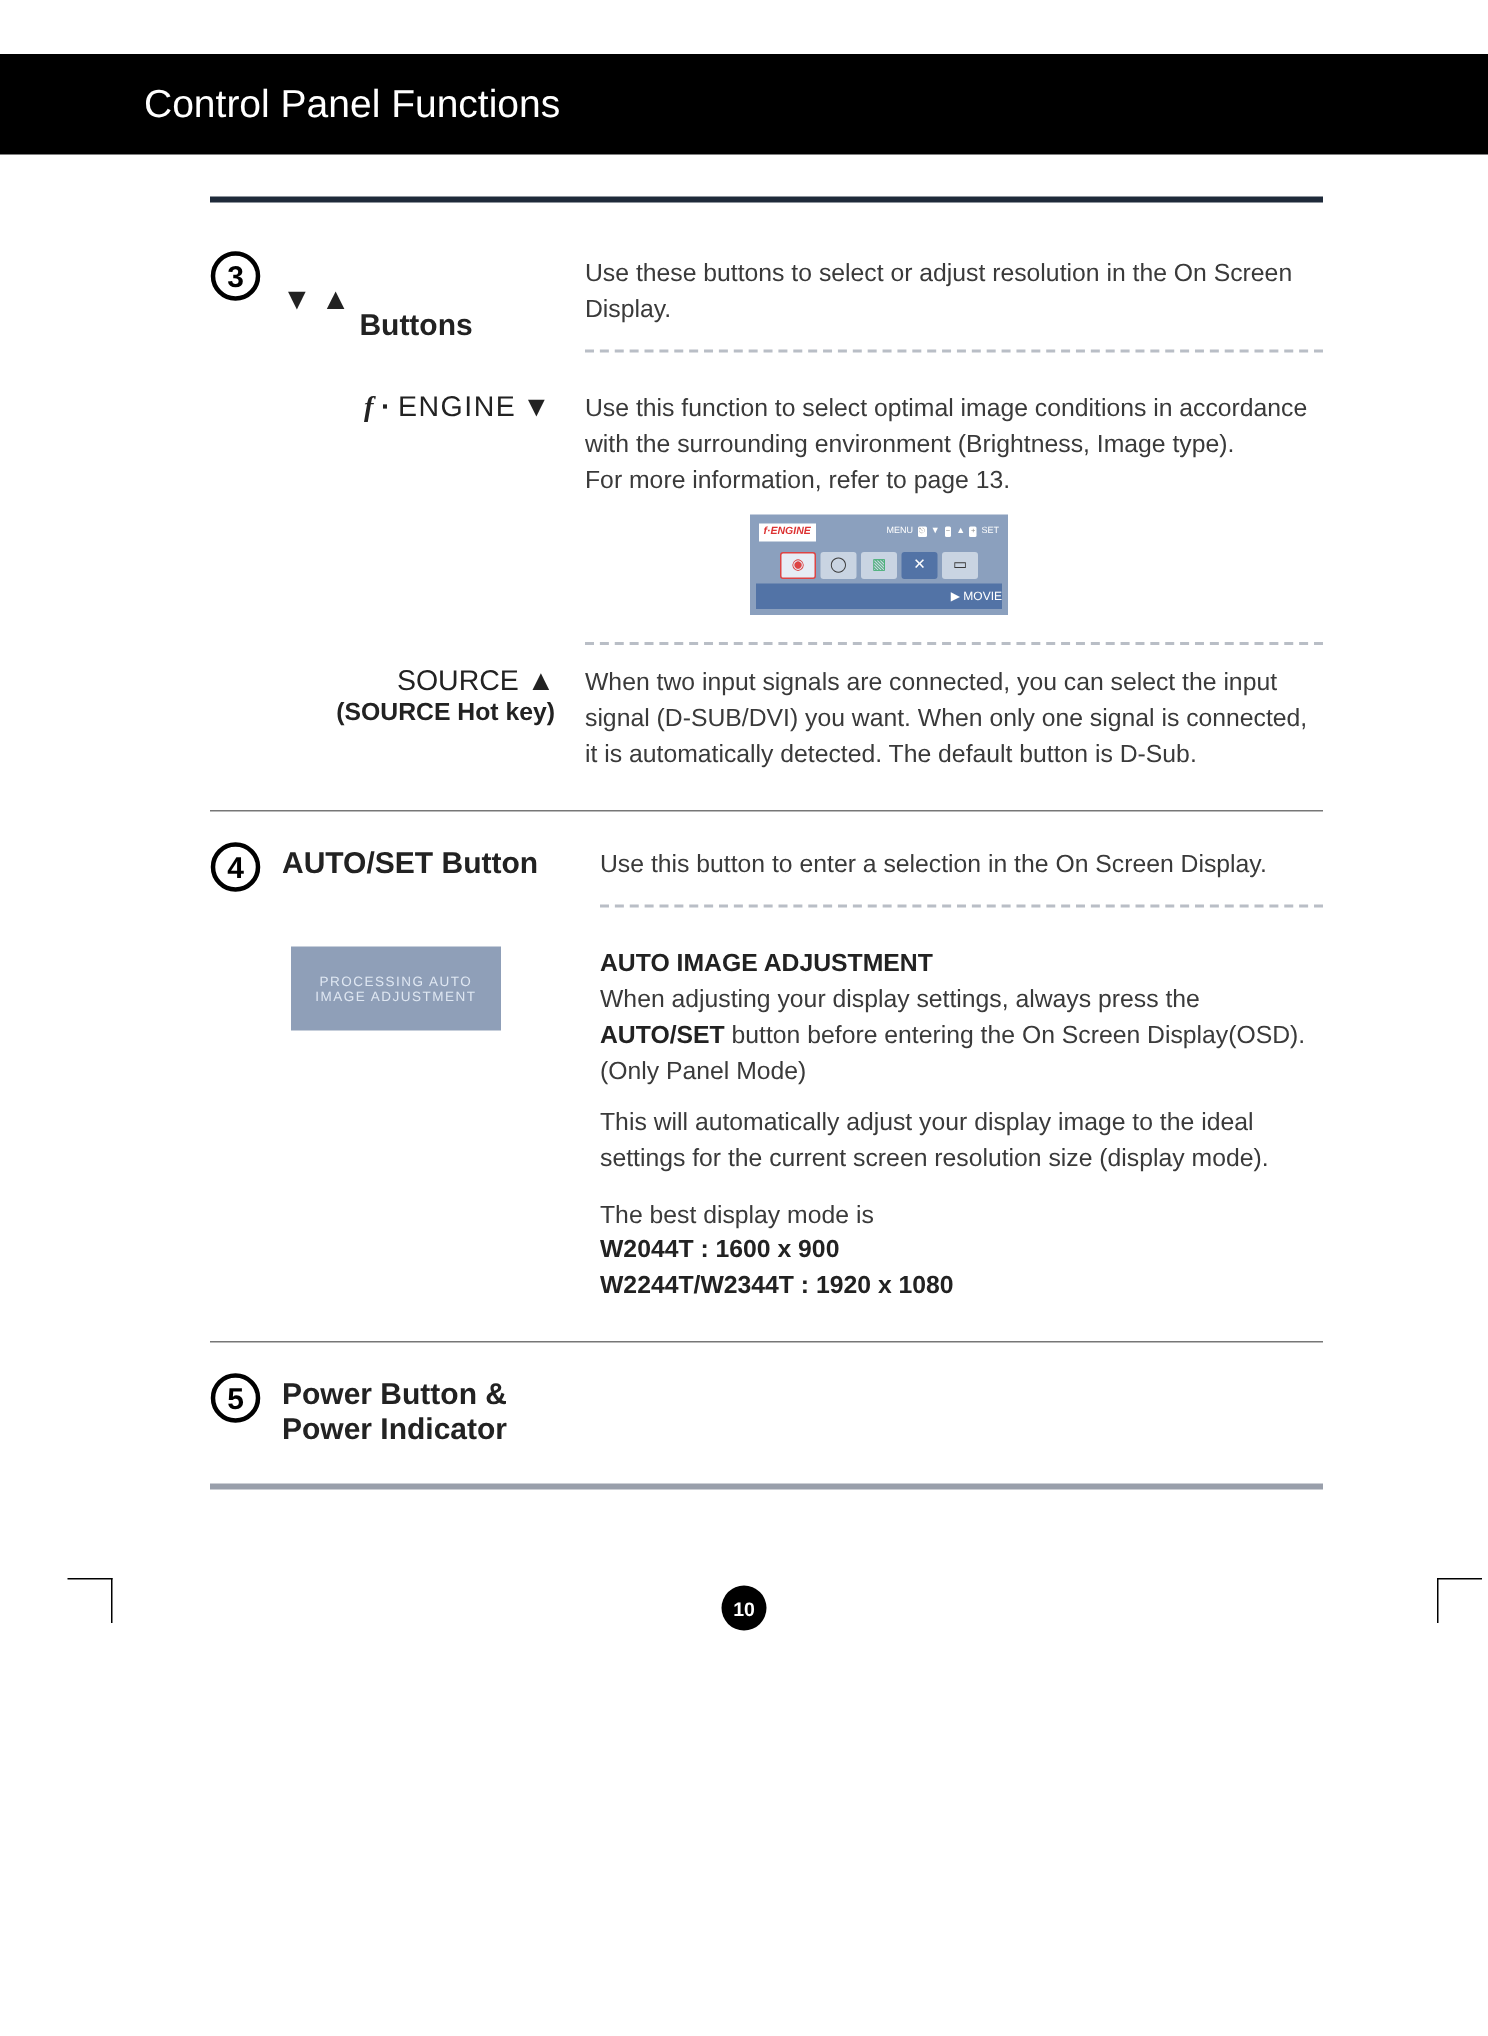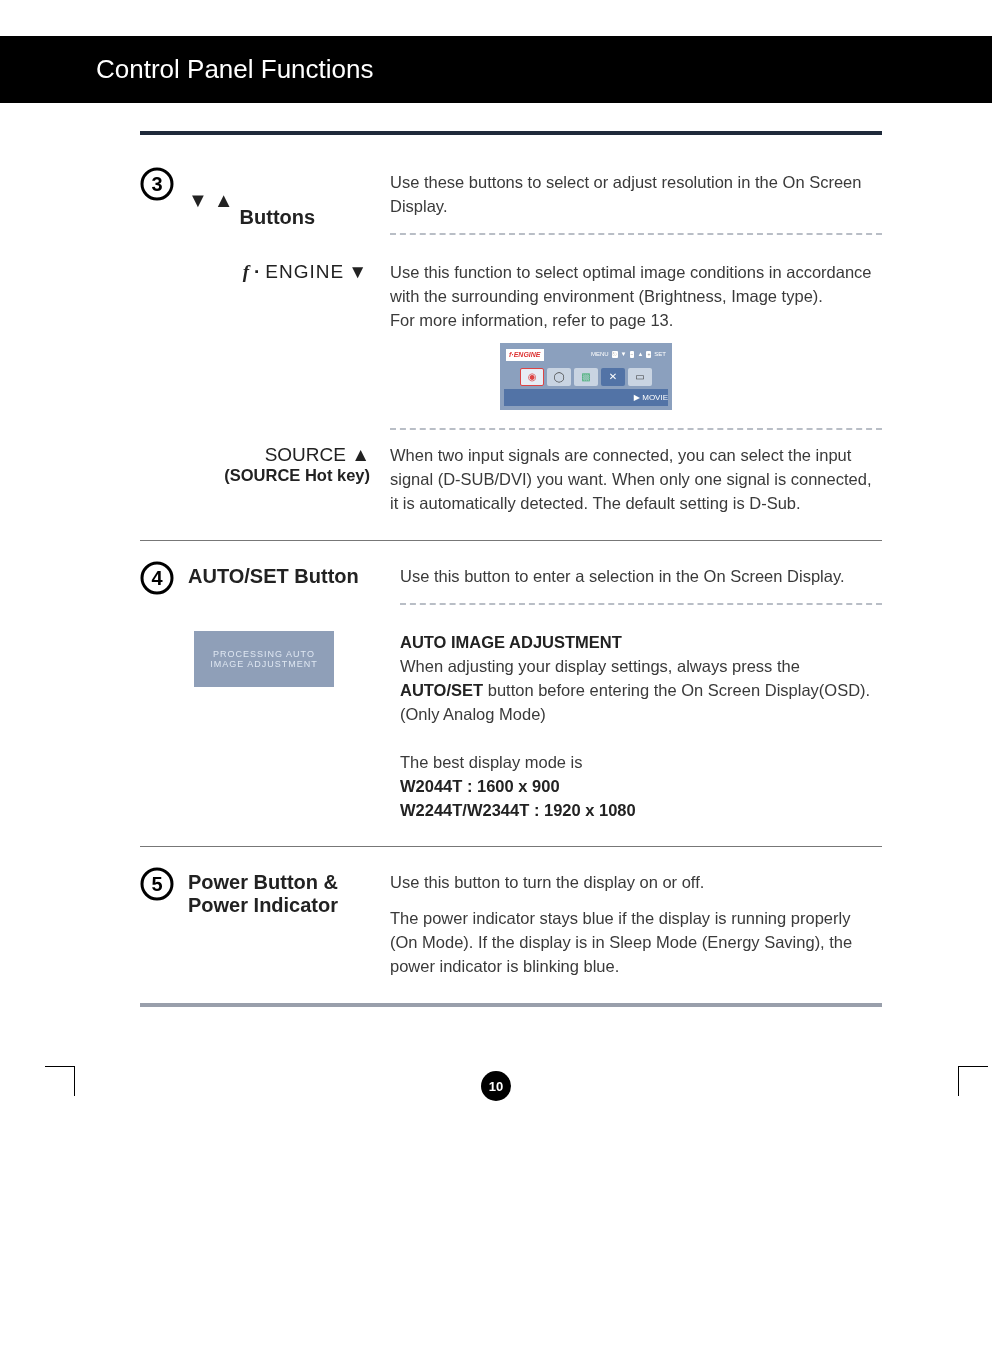--- a/index.html
+++ b/index.html
@@ -113,21 +113,21 @@
   </div>
 
   <hr class="dashed" style="margin-left:250px">
 
   <div class="row">
     <div class="left-col">
       <div class="source-label">SOURCE ▲</div>
       <div class="source-sub">(SOURCE Hot key)</div>
     </div>
     <div class="right-col">
-      <div>When two input signals are connected, you can select the input signal (D-SUB/DVI) you want. When only one signal is connected, it is automatically detected. The default setting is D-Sub.</div>
+      <div>When two input signals are connected, you can select the input signal (D-SUB/DVI) you want. When only one signal is connected, it is automatically detected. The default button is D-Sub.</div>
     </div>
   </div>
 
   <hr class="thin-rule">
 
   <div class="row">
     <div class="left-col">
       <div class="circle-num">
         <svg viewBox="0 0 34 34">
               <circle cx="17" cy="17" r="15" fill="none" stroke="#000" stroke-width="3"></circle>
@@ -147,23 +147,24 @@
   <div class="row">
     <div class="left-col">
       <div class="proc-box">
         <div>PROCESSING AUTO</div>
         <div>IMAGE ADJUSTMENT</div>
       </div>
     </div>
     <div class="right-col" style="padding-left:10px;">
       <div><b>AUTO IMAGE ADJUSTMENT</b></div>
       <div>
-        <span>When adjusting your display settings, always press the </span><b>AUTO/SET</b><span> button before entering the On Screen Display(OSD). (Only Analog Mode)</span>
+        <span>When adjusting your display settings, always press the </span><b>AUTO/SET</b><span> button before entering the On Screen Display(OSD). (Only Panel Mode)</span>
       </div>
       <div style="height:10px"></div>
+      <div>This will automatically adjust your display image to the ideal settings for the current screen resolution size (display mode).</div>
       <div style="height:14px"></div>
       <div>The best display mode is</div>
       <div><b>W2044T : 1600 x 900</b></div>
       <div><b>W2244T/W2344T : 1920 x 1080</b></div>
     </div>
   </div>
 
   <hr class="thin-rule">
 
   <div class="row">
@@ -171,25 +172,20 @@
       <div class="circle-num">
         <svg viewBox="0 0 34 34">
               <circle cx="17" cy="17" r="15" fill="none" stroke="#000" stroke-width="3"></circle>
               <text x="17" y="24" text-anchor="middle" font-size="20" font-weight="bold" font-family="Arial">5</text>
             </svg>
       </div>
       <div class="label-block">
         <div class="label-title">Power Button &amp; Power Indicator</div>
       </div>
     </div>
-    <div class="right-col">
-      <div>Use this button to turn the display on or off.</div>
-      <div style="height:12px"></div>
-      <div>The power indicator stays blue if the display is running properly (On Mode). If the display is in Sleep Mode (Energy Saving), the power indicator is blinking blue.</div>
-    </div>
   </div>
 
   <div class="bottom-rule"></div>
 </div>
 
 <div class="page-num">10</div>
 
 <div class="cutmark-bl"></div>
 <div class="cutmark-br"></div>
 </div>

